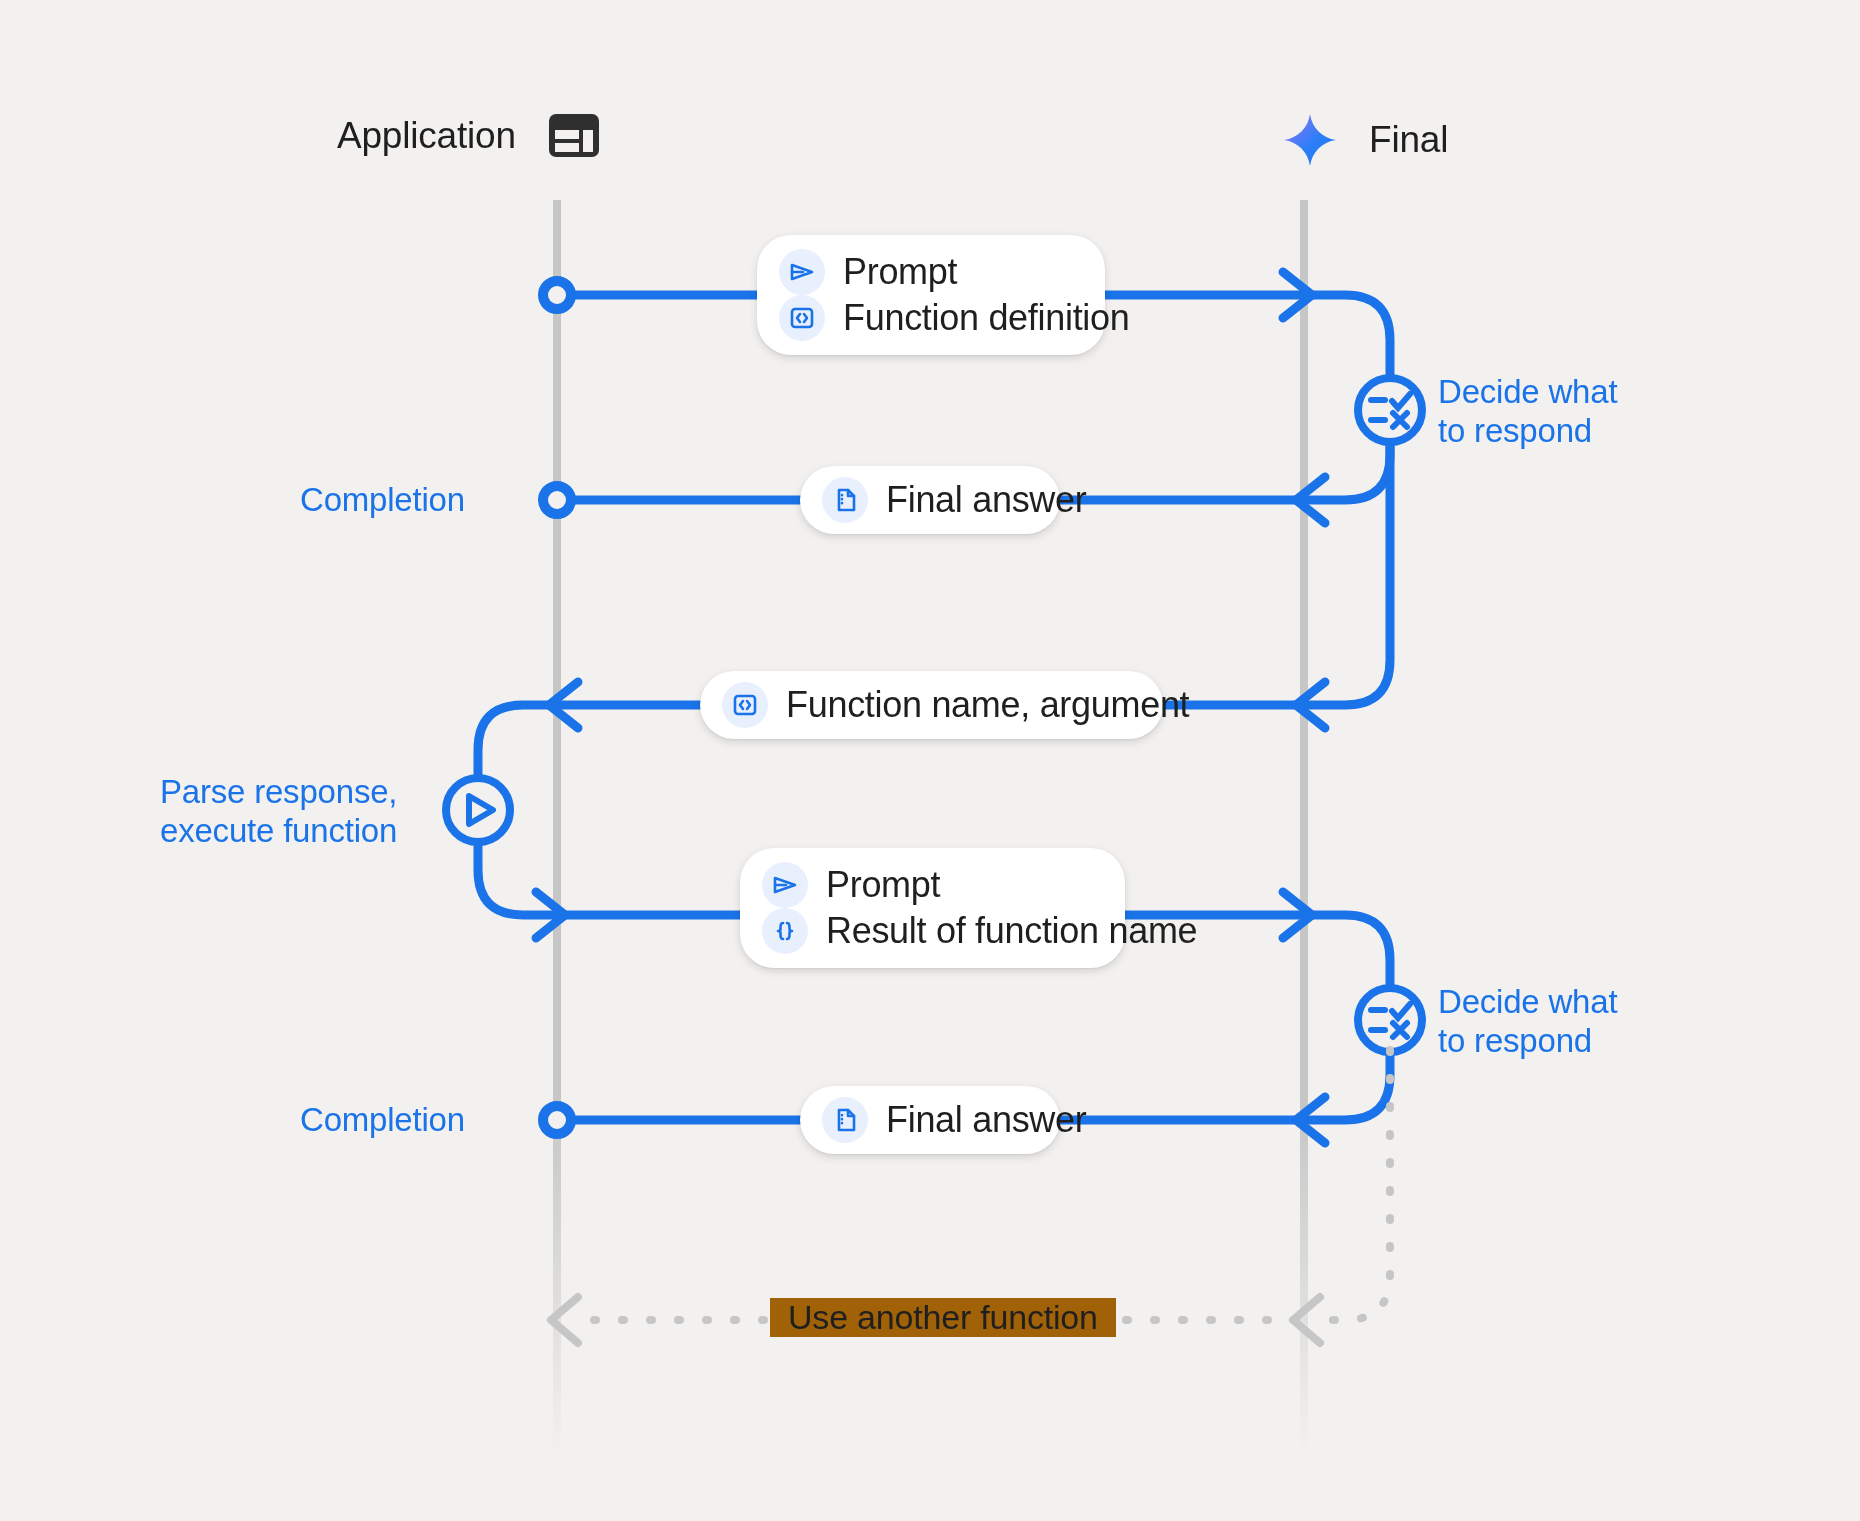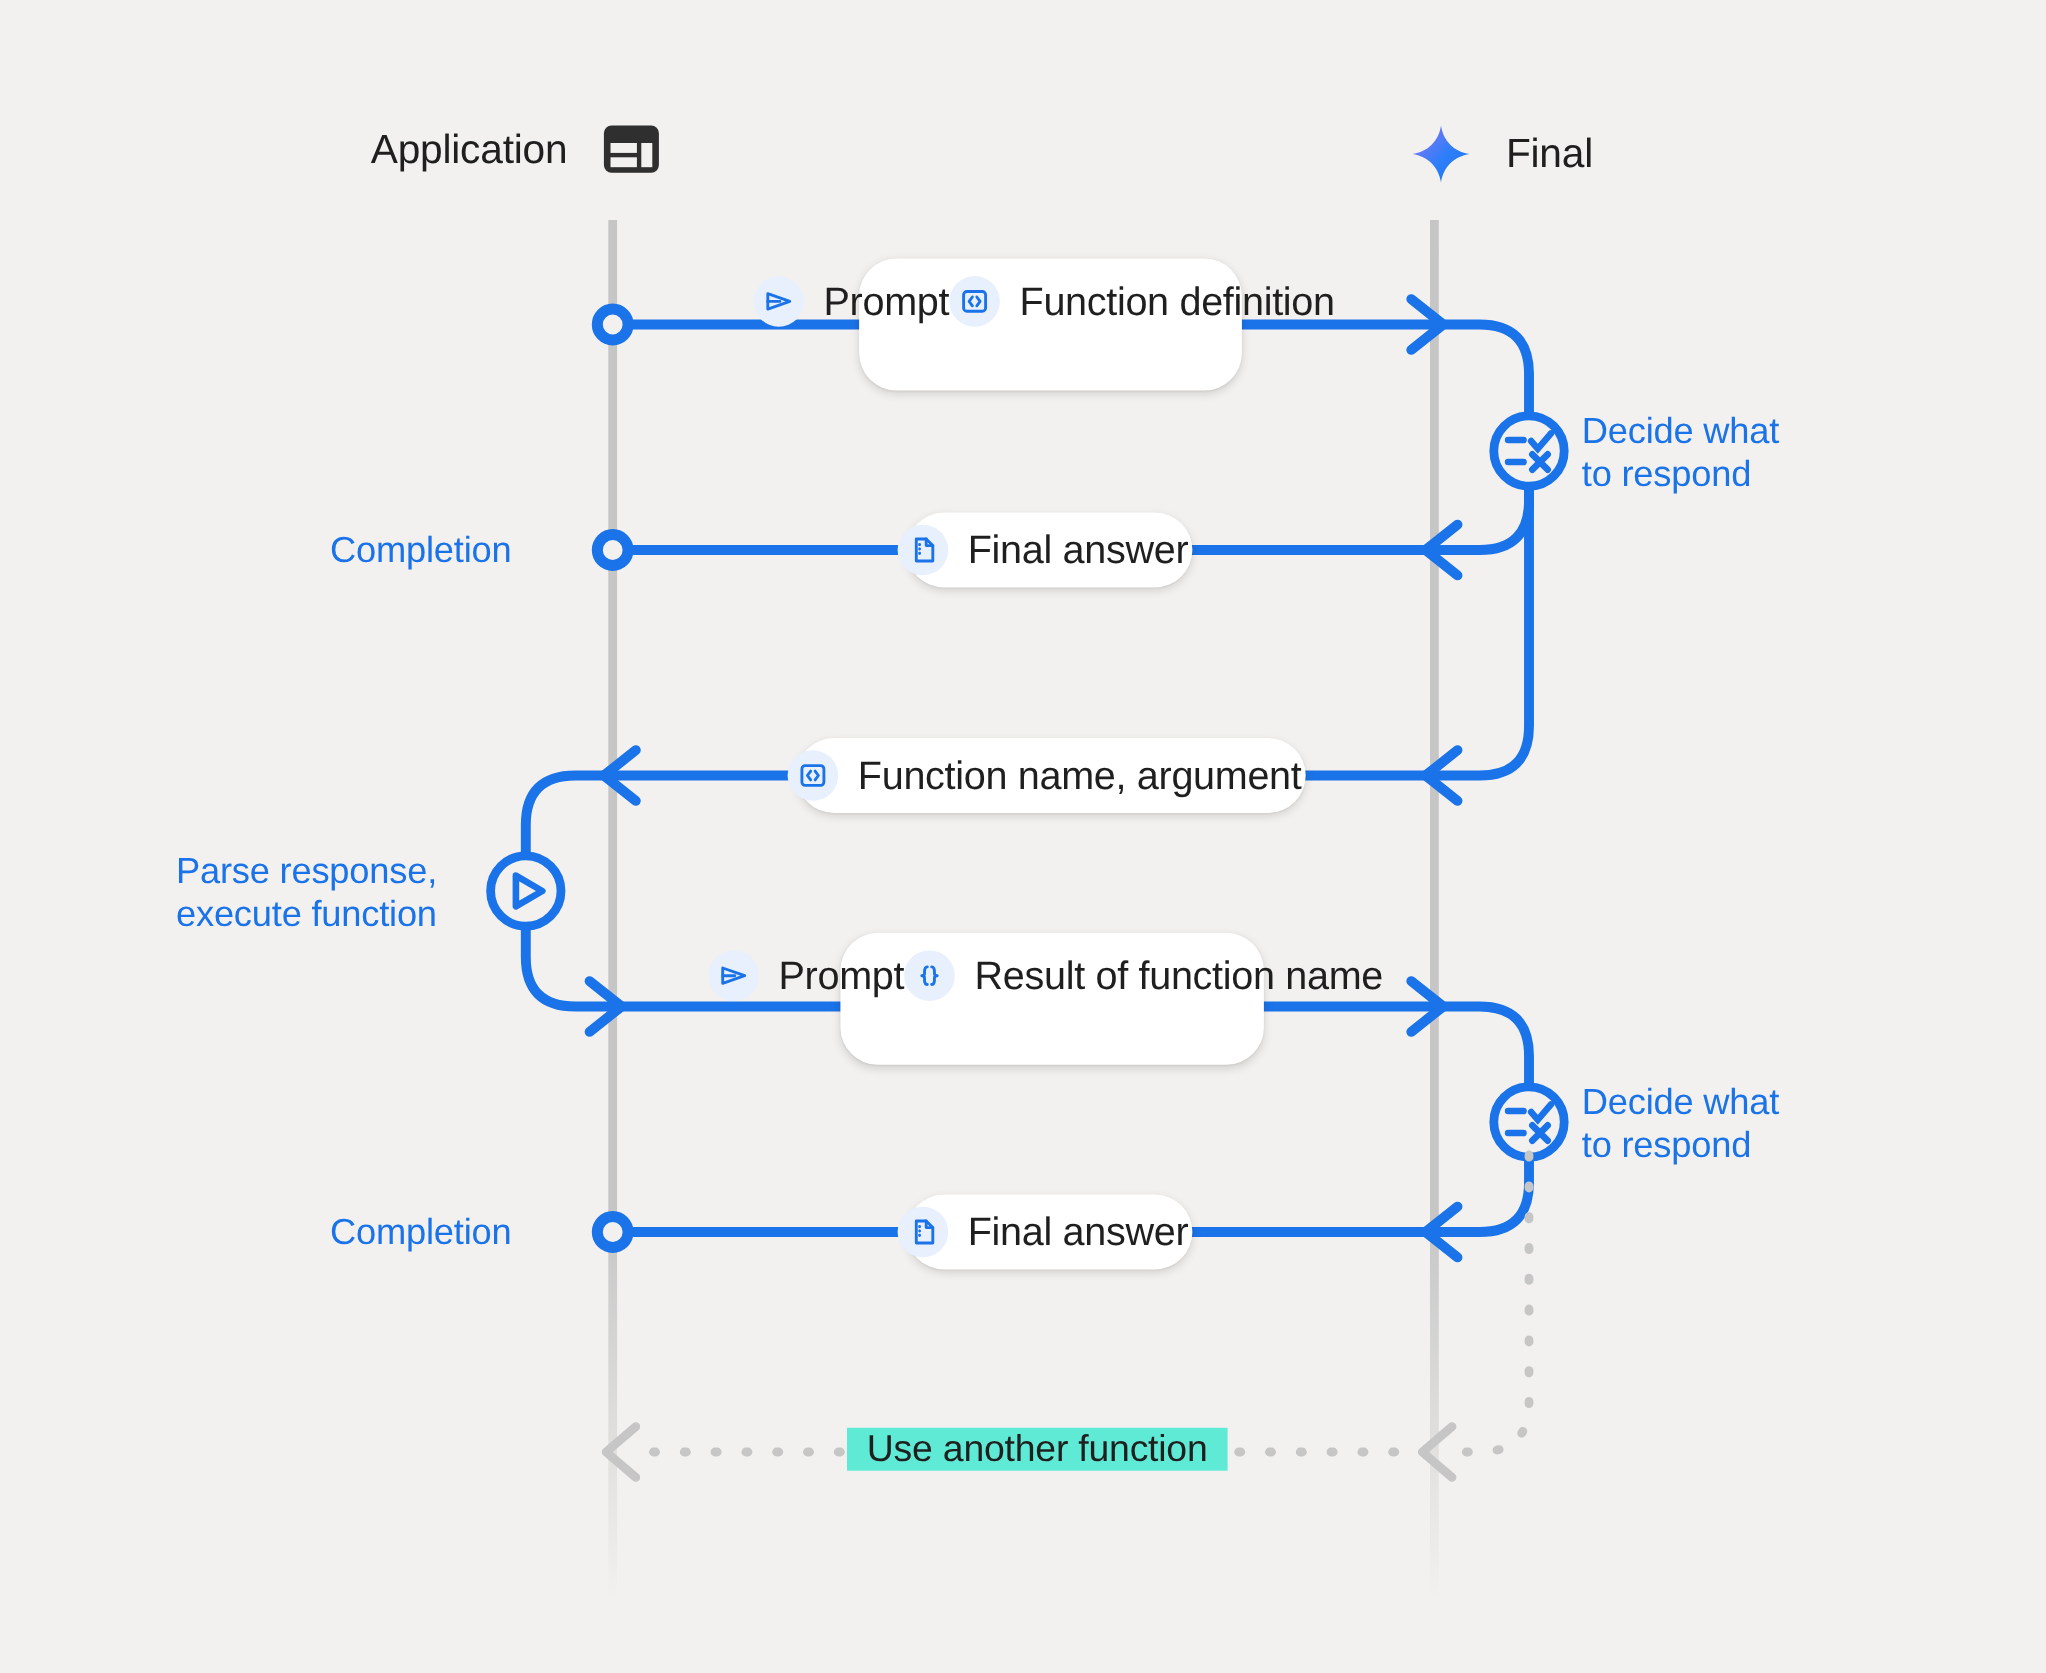--- a/index.html
+++ b/index.html
@@ -16,39 +16,39 @@
   
   .actor{position:absolute;display:flex;align-items:center;gap:32px;}
   .actor-label{font-size:37px;color:#1f1f1f;letter-spacing:-0.2px;white-space:nowrap;}
   .app-icon{width:52px;height:45px;}
   .gem-icon{width:54px;height:54px;}
 
   
   .chip{
     position:absolute;background:#ffffff;border-radius:34px;
     box-shadow:0 3px 9px rgba(0,0,0,.13),0 1px 2px rgba(0,0,0,.06);
-    display:flex;flex-direction:row;justify-content:center;
-    padding:14px 34px 14px 22px;box-sizing:border-box;margin-left:24px;
+    display:flex;flex-direction:column;justify-content:center;
+    padding:14px 34px 14px 22px;box-sizing:border-box;
   }
   .chip-row{display:flex;align-items:center;gap:18px;height:50px;}
   .chip-txt{font-size:36px;color:#1f1f1f;white-space:nowrap;letter-spacing:-0.3px;}
   .badge{
     width:46px;height:46px;border-radius:50%;background:#e8effd;
     display:flex;align-items:center;justify-content:center;flex:0 0 auto;
   }
   .badge svg{width:30px;height:30px;display:block;}
 
   
   .cap{position:absolute;color:#1a73e8;font-size:33px;font-weight:400;line-height:1.18;letter-spacing:-0.2px;white-space:pre;}
   .cap.right{text-align:left;}
 
   
   .loop-label{
     position:absolute;font-size:34px;color:#1f1f1f;
-    background:#5eead4;padding:0 18px;white-space:nowrap;letter-spacing:-0.2px;
+    background:#a16207;padding:0 18px;white-space:nowrap;letter-spacing:-0.2px;
   }
 </style>
 </head>
 <body>
 
 <div id="stage">
 
   <svg id="wires" viewBox="0 0 1860 1521" preserveAspectRatio="none">
     <defs>
       <linearGradient id="lifeFade" x1="0" y1="0" x2="0" y2="1">

